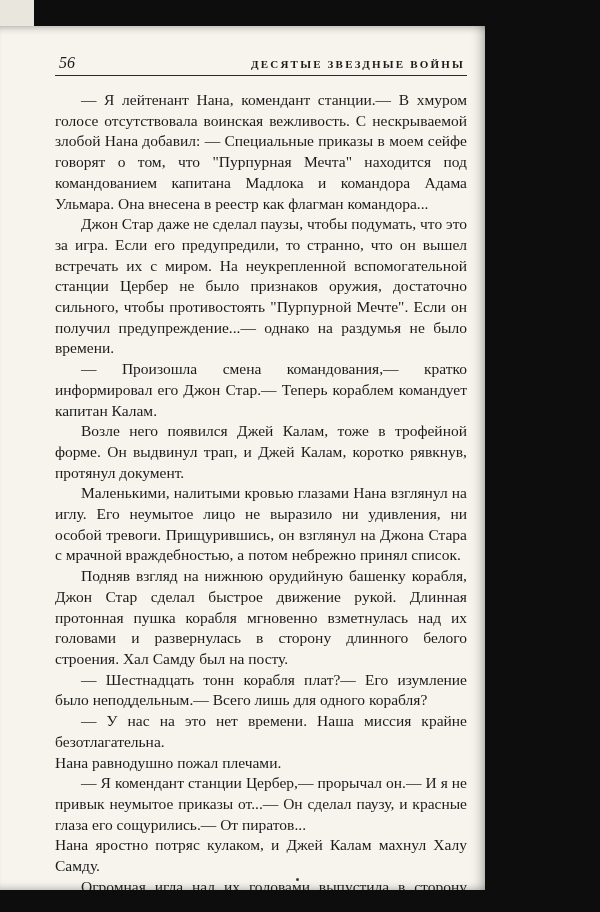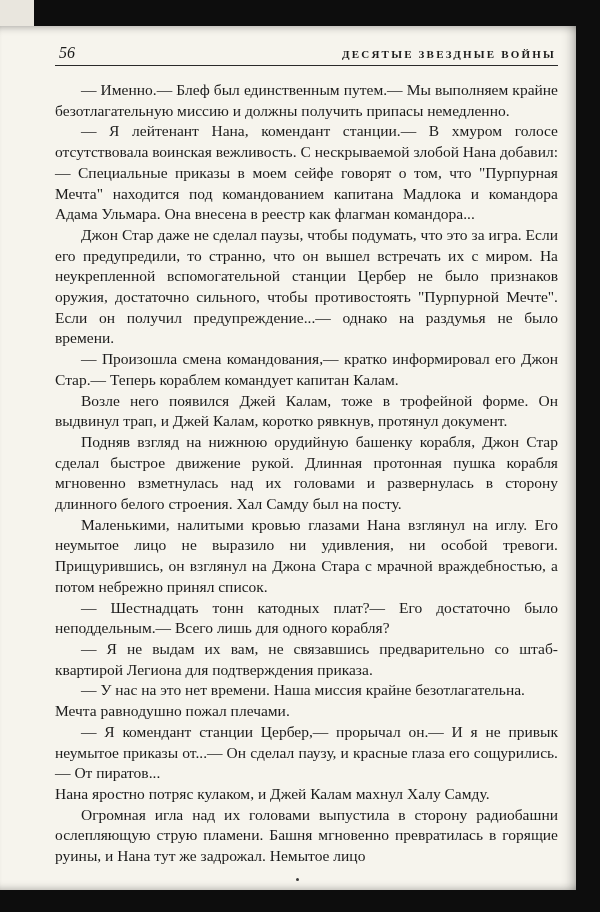--- a/index.html
+++ b/index.html
@@ -19,29 +19,29 @@
   .scan-corner {
     position: absolute;
     left: 0; top: 0;
     width: 34px; height: 26px;
     background: #e9e6de;
   }
   .paper {
     position: absolute;
     left: 0;
     top: 26px;
-    width: 576px;
+    width: 485px;
     height: 864px;
     background: #f6f4ed;
     box-shadow: inset -10px 0 14px -10px rgba(0,0,0,0.45),
                 inset 0 8px 10px -8px rgba(0,0,0,0.35),
                 inset 0 -8px 10px -8px rgba(0,0,0,0.30);
     overflow: hidden;
     box-sizing: border-box;
-    padding: 18px 18px 0 55px;
+    padding: 28px 18px 0 55px;
     color: #1b1b1b;
   }
   .page-header {
     display: flex;
     justify-content: space-between;
     align-items: baseline;
     padding: 0 2px 3px 4px;
   }
   .pagenum {
     font-style: italic;
@@ -85,30 +85,28 @@
 
 <div class="scan">
   <div class="scan-corner"></div>
   <div class="paper">
     <div class="page-header">
       <span class="pagenum">56</span>
       <span class="running-title">ДЕСЯТЫЕ ЗВЕЗДНЫЕ ВОЙНЫ</span>
     </div>
     <div class="header-rule"></div>
     <div class="page-text">
-        <p class="para">— Именно.— Блеф был единственным путем.— Мы выполняем крайне безотлагательную миссию и должны получить припасы немедленно.</p>
         <p class="para">— Я лейтенант Нана, комендант станции.— В хмуром голосе отсутствовала воинская вежливость. С нескрываемой злобой Нана добавил: — Специальные приказы в моем сейфе говорят о том, что "Пурпурная Мечта" находится под командованием капитана Мадлока и командора Адама Ульмара. Она внесена в реестр как флагман командора...</p>
         <p class="para">Джон Стар даже не сделал паузы, чтобы подумать, что это за игра. Если его предупредили, то странно, что он вышел встречать их с миром. На неукрепленной вспомогательной станции Цербер не было признаков оружия, достаточно сильного, чтобы противостоять "Пурпурной Мечте". Если он получил предупреждение...— однако на раздумья не было времени.</p>
         <p class="para">— Произошла смена командования,— кратко информировал его Джон Стар.— Теперь кораблем командует капитан Калам.</p>
         <p class="para">Возле него появился Джей Калам, тоже в трофейной форме. Он выдвинул трап, и Джей Калам, коротко рявкнув, протянул документ.</p>
+        <p class="para">Маленькими, налитыми кровью глазами Нана взглянул на иглу. Его неумытое лицо не выразило ни удивления, ни особой тревоги. Прищурившись, он взглянул на Джона Стара с мрачной враждебностью, а потом небрежно принял список.</p>
         <p class="para">Подняв взгляд на нижнюю орудийную башенку корабля, Джон Стар сделал быстрое движение рукой. Длинная протонная пушка корабля мгновенно взметнулась над их головами и развернулась в сторону длинного белого строения. Хал Самду был на посту.</p>
-        <p class="para">Маленькими, налитыми кровью глазами Нана взглянул на иглу. Его неумытое лицо не выразило ни удивления, ни особой тревоги. Прищурившись, он взглянул на Джона Стара с мрачной враждебностью, а потом небрежно принял список.</p>
-        <p class="para">— Шестнадцать тонн катодных плат?— Его достаточно было неподдельным.— Всего лишь для одного корабля?</p>
-        <p class="para">— Я не выдам их вам, не связавшись предварительно со штаб-квартирой Легиона для подтверждения приказа.</p>
+        <p class="para">— Шестнадцать тонн корабля плат?— Его изумление было неподдельным.— Всего лишь для одного корабля?</p>
         <p class="para">— У нас на это нет времени. Наша миссия крайне безотлагательна.</p>
-        <p class="para noindent">Мечта равнодушно пожал плечами.</p>
+        <p class="para noindent">Нана равнодушно пожал плечами.</p>
         <p class="para">— Я комендант станции Цербер,— прорычал он.— И я не привык неумытое приказы от...— Он сделал паузу, и красные глаза его сощурились.— От пиратов...</p>
         <p class="para noindent">Нана яростно потряс кулаком, и Джей Калам махнул Халу Самду.</p>
         <p class="para">Огромная игла над их головами выпустила в сторону радиобашни ослепляющую струю пламени. Башня мгновенно превратилась в горящие руины, и Нана тут же задрожал. Немытое лицо</p>
       </div>
     <div class="scan-dot"></div>
   </div>
 </div>
 
 </body></html>

